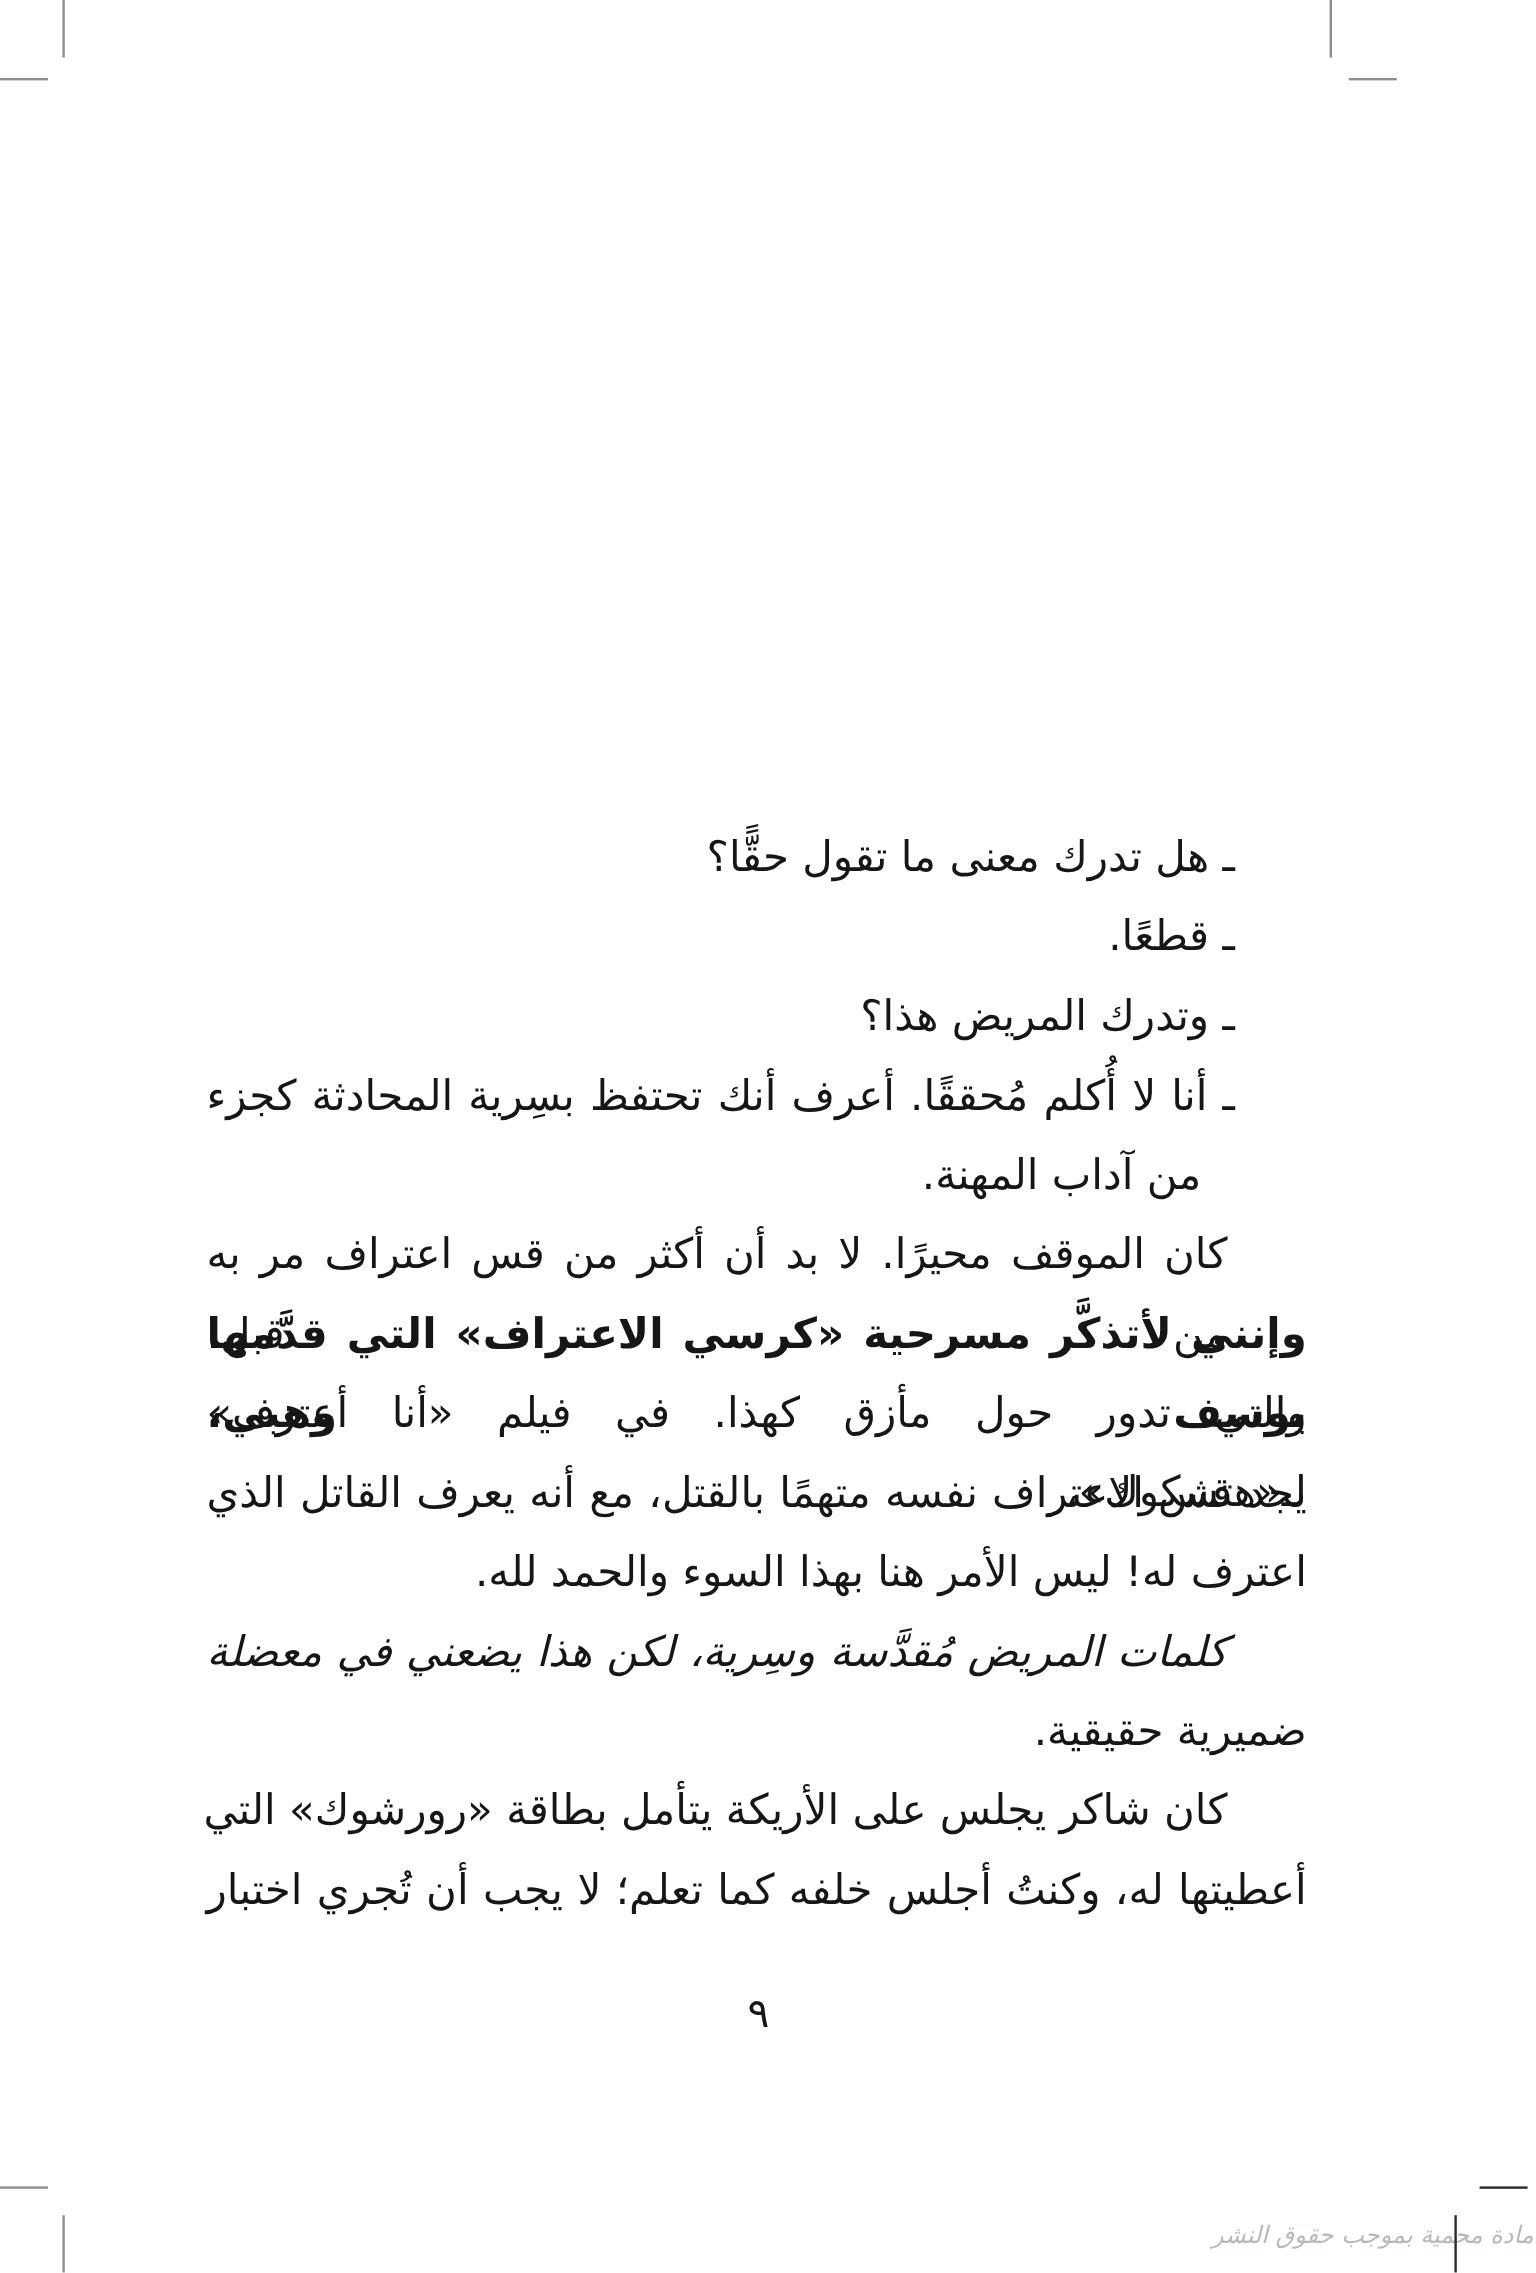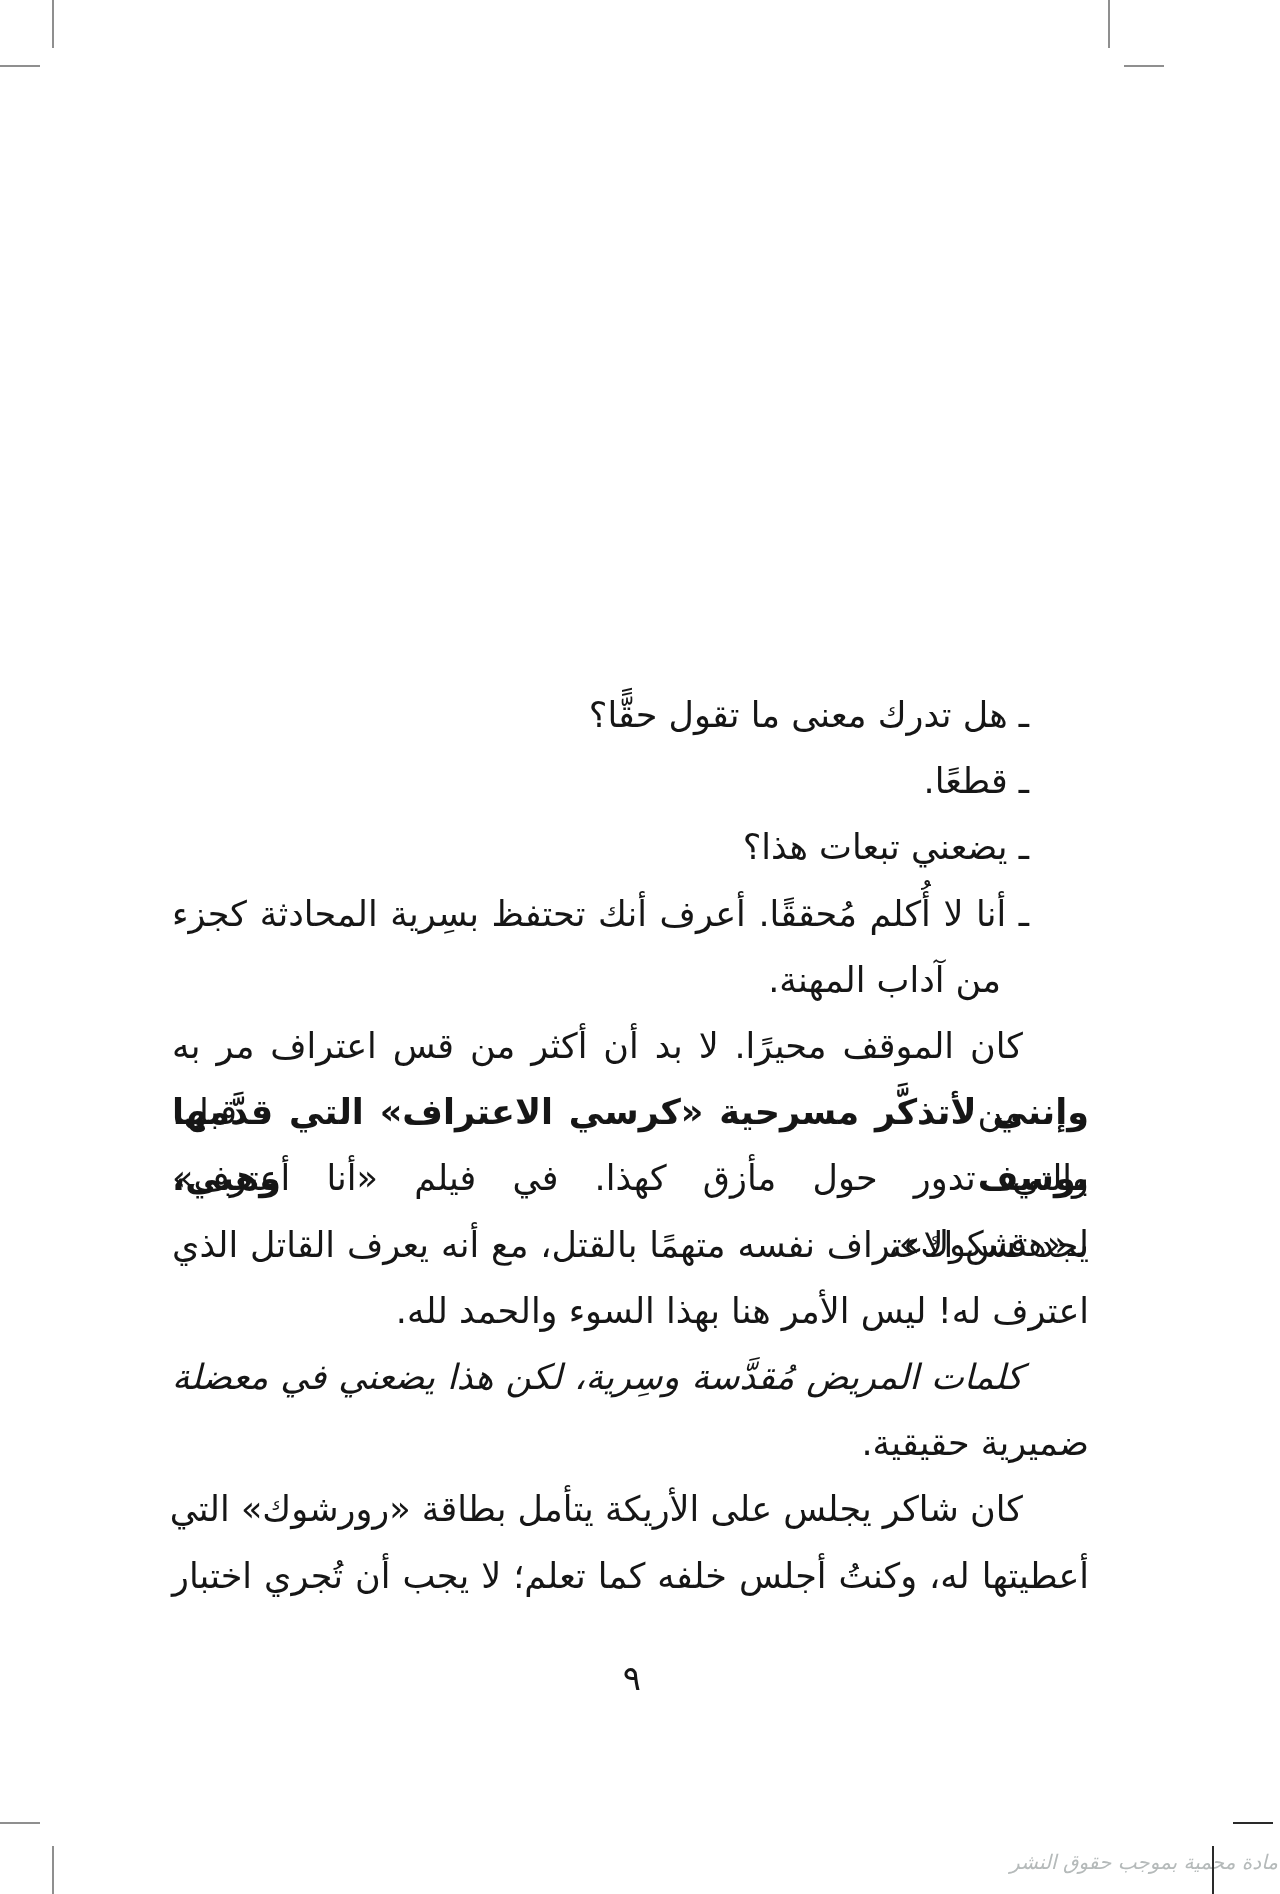--- a/index.html
+++ b/index.html
@@ -84,21 +84,21 @@
   <div class="mark h tl-h"></div>
   <div class="mark v tr-v"></div>
   <div class="mark h tr-h"></div>
   <div class="mark v bl-v"></div>
   <div class="mark h bl-h"></div>
   <div class="mark h dark br-h"></div>
 
   <div id="textblock">
       <div class="line ind-dash" style="top: 682px;">ـ هل تدرك معنى ما تقول حقًّا؟</div>
       <div class="line ind-dash" style="top: 748px;">ـ قطعًا.</div>
-      <div class="line ind-dash" style="top: 814px;">ـ يضعني تبعات هذا؟</div>
+      <div class="line ind-dash" style="top: 814px;">ـ وتدرك المريض هذا؟</div>
       <div class="line ind-cont" style="top: 947px;">من آداب المهنة.</div>
       <div class="line justify ind-dash" style="top: 881px;">ـ أنا لا أُكلم مُحققًا. أعرف أنك تحتفظ بسِرية المحادثة كجزء</div>
       <div class="line justify ind-para" style="top: 1013px;">كان الموقف محيرًا. لا بد أن أكثر من قس اعتراف مر به من قبل،</div>
       <div class="line justify" style="top: 1079px; font-weight: bold;">وإنني لأتذكَّر مسرحية «كرسي الاعتراف» التي قدَّمها يوسف وهبي،</div>
       <div class="line justify" style="top: 1145px;">والتي تدور حول مأزق كهذا. في فيلم «أنا أعترف» لـ«هتشكوك»،</div>
       <div class="line justify" style="top: 1212px;">يجد قس الاعتراف نفسه متهمًا بالقتل، مع أنه يعرف القاتل الذي</div>
       <div class="line" style="top: 1278px;">اعترف له! ليس الأمر هنا بهذا السوء والحمد لله.</div>
       <div class="line justify ind-para" style="top: 1344px; font-style: italic;">كلمات المريض مُقدَّسة وسِرية، لكن هذا يضعني في معضلة</div>
       <div class="line" style="top: 1410px;">ضميرية حقيقية.</div>
       <div class="line ind-para" style="top: 1476px;">كان شاكر يجلس على الأريكة يتأمل بطاقة «رورشوك» التي</div>

